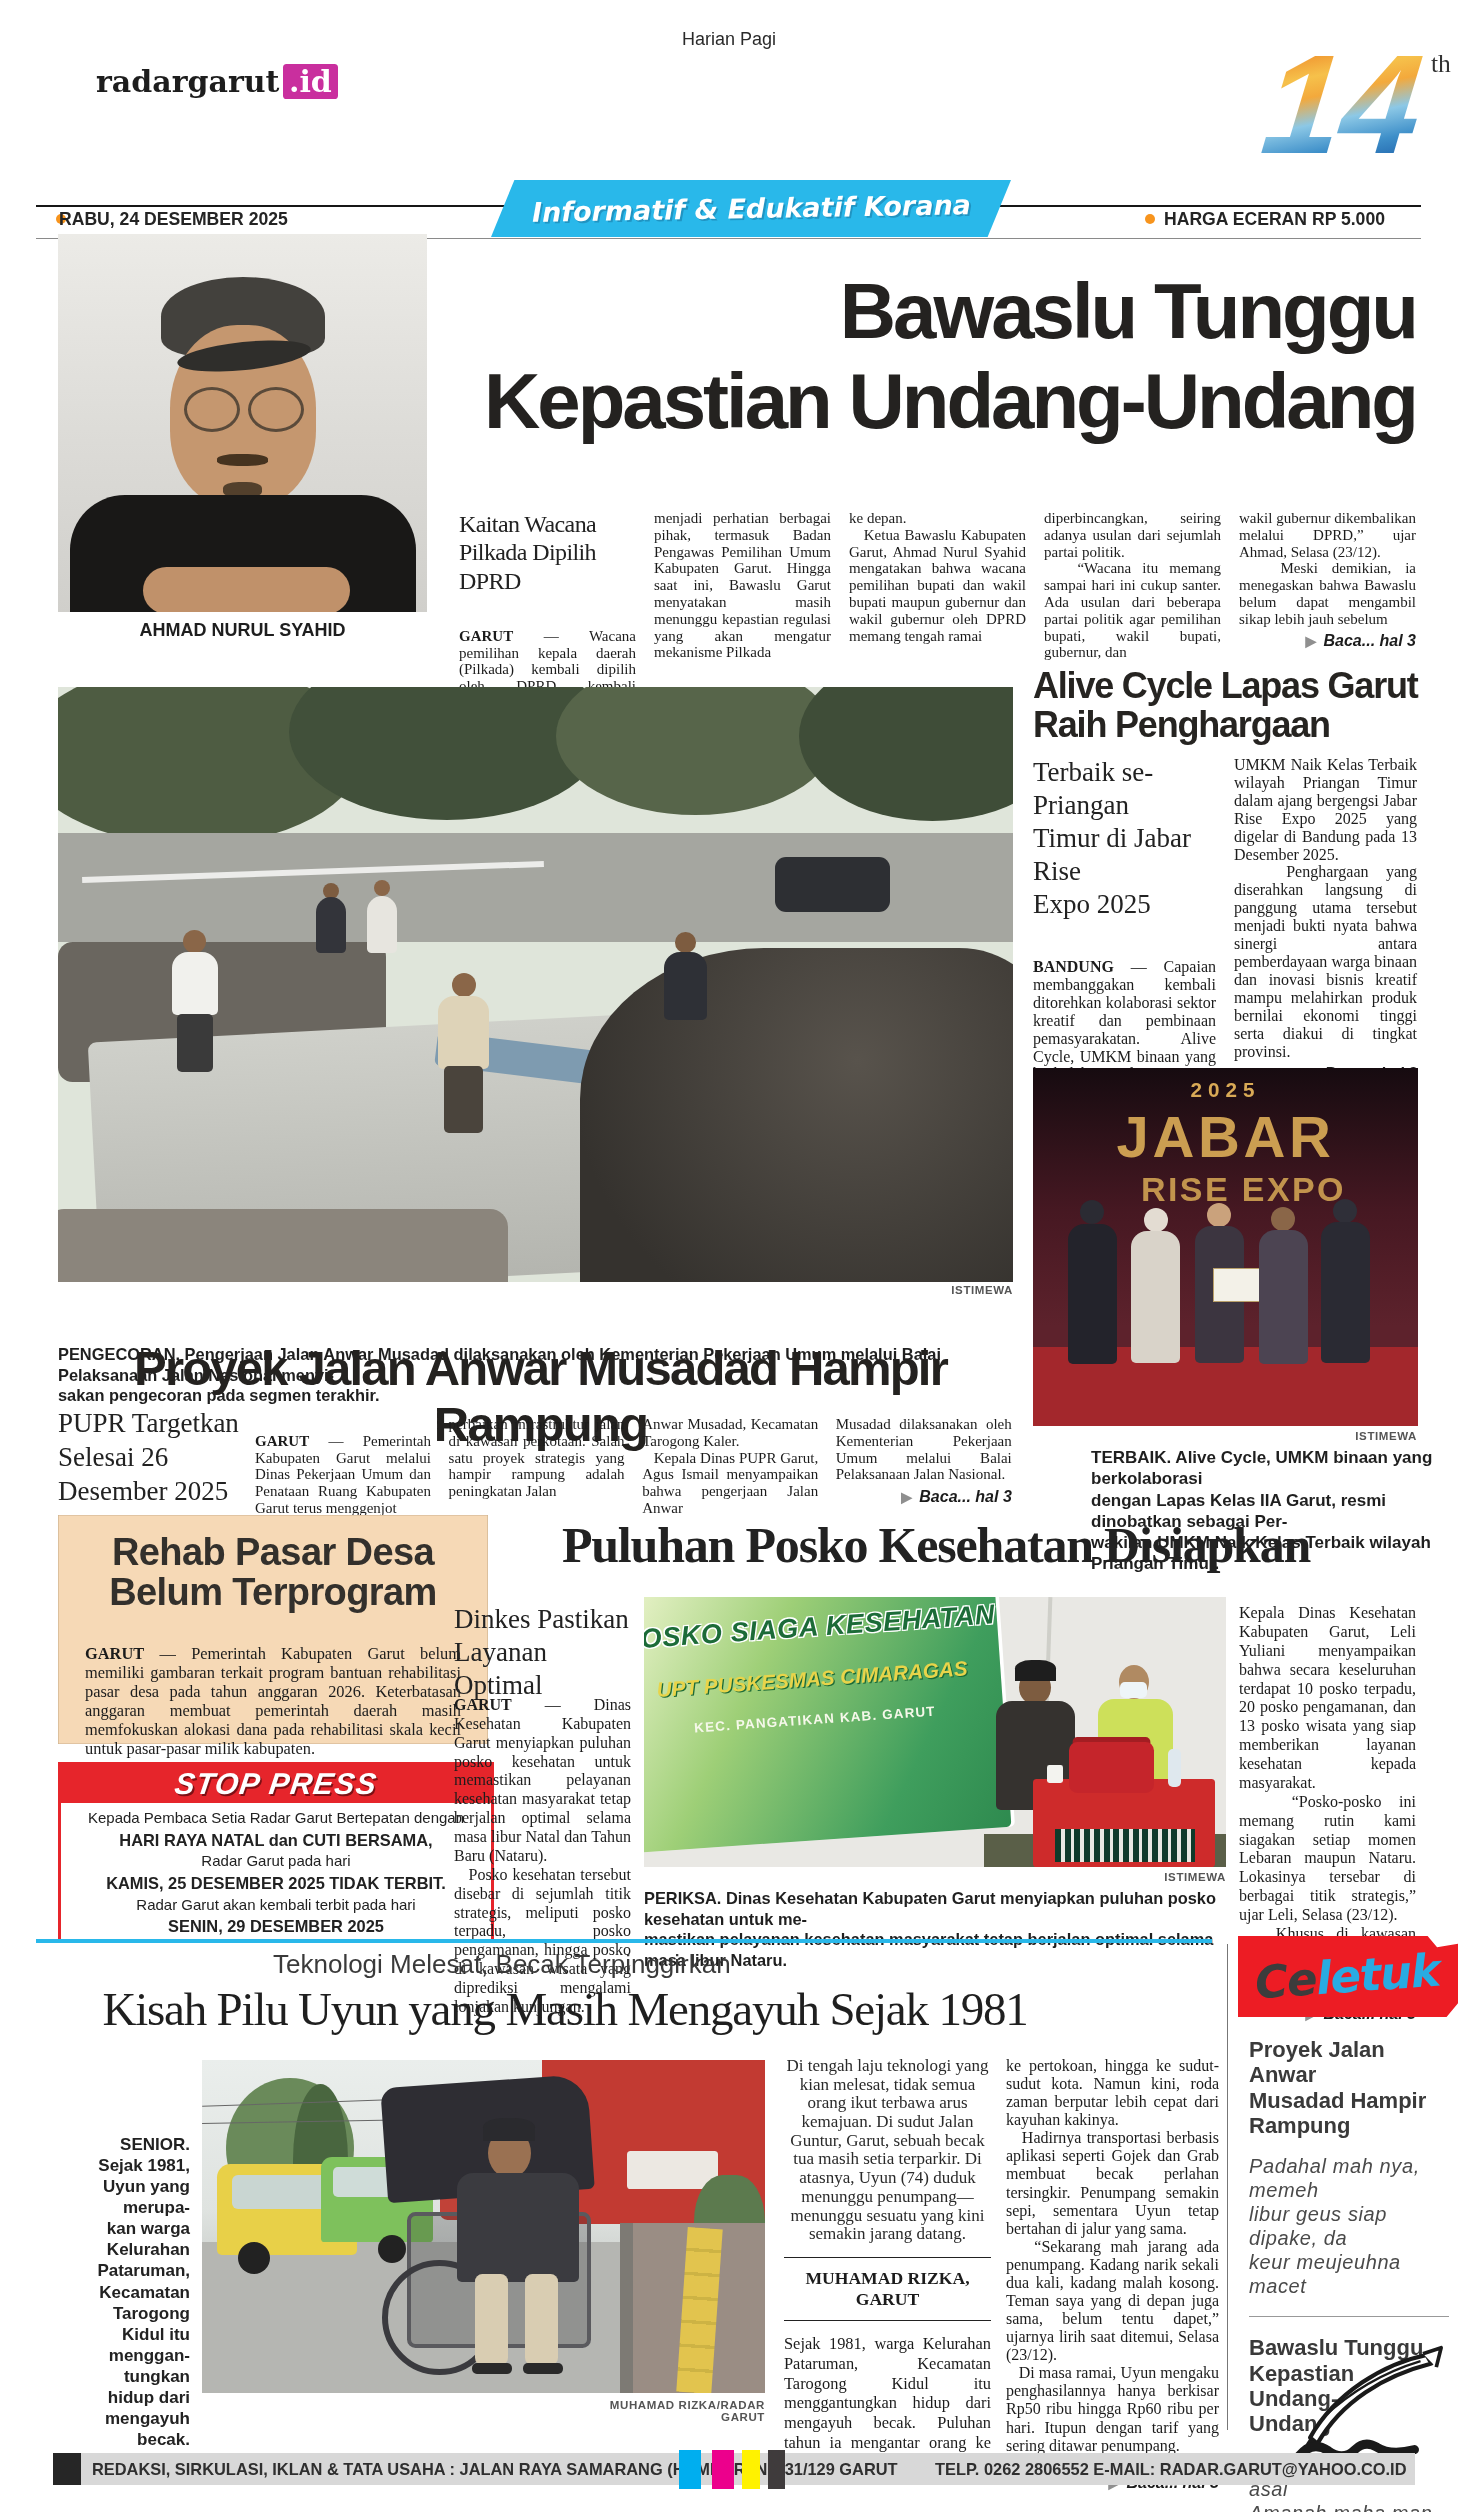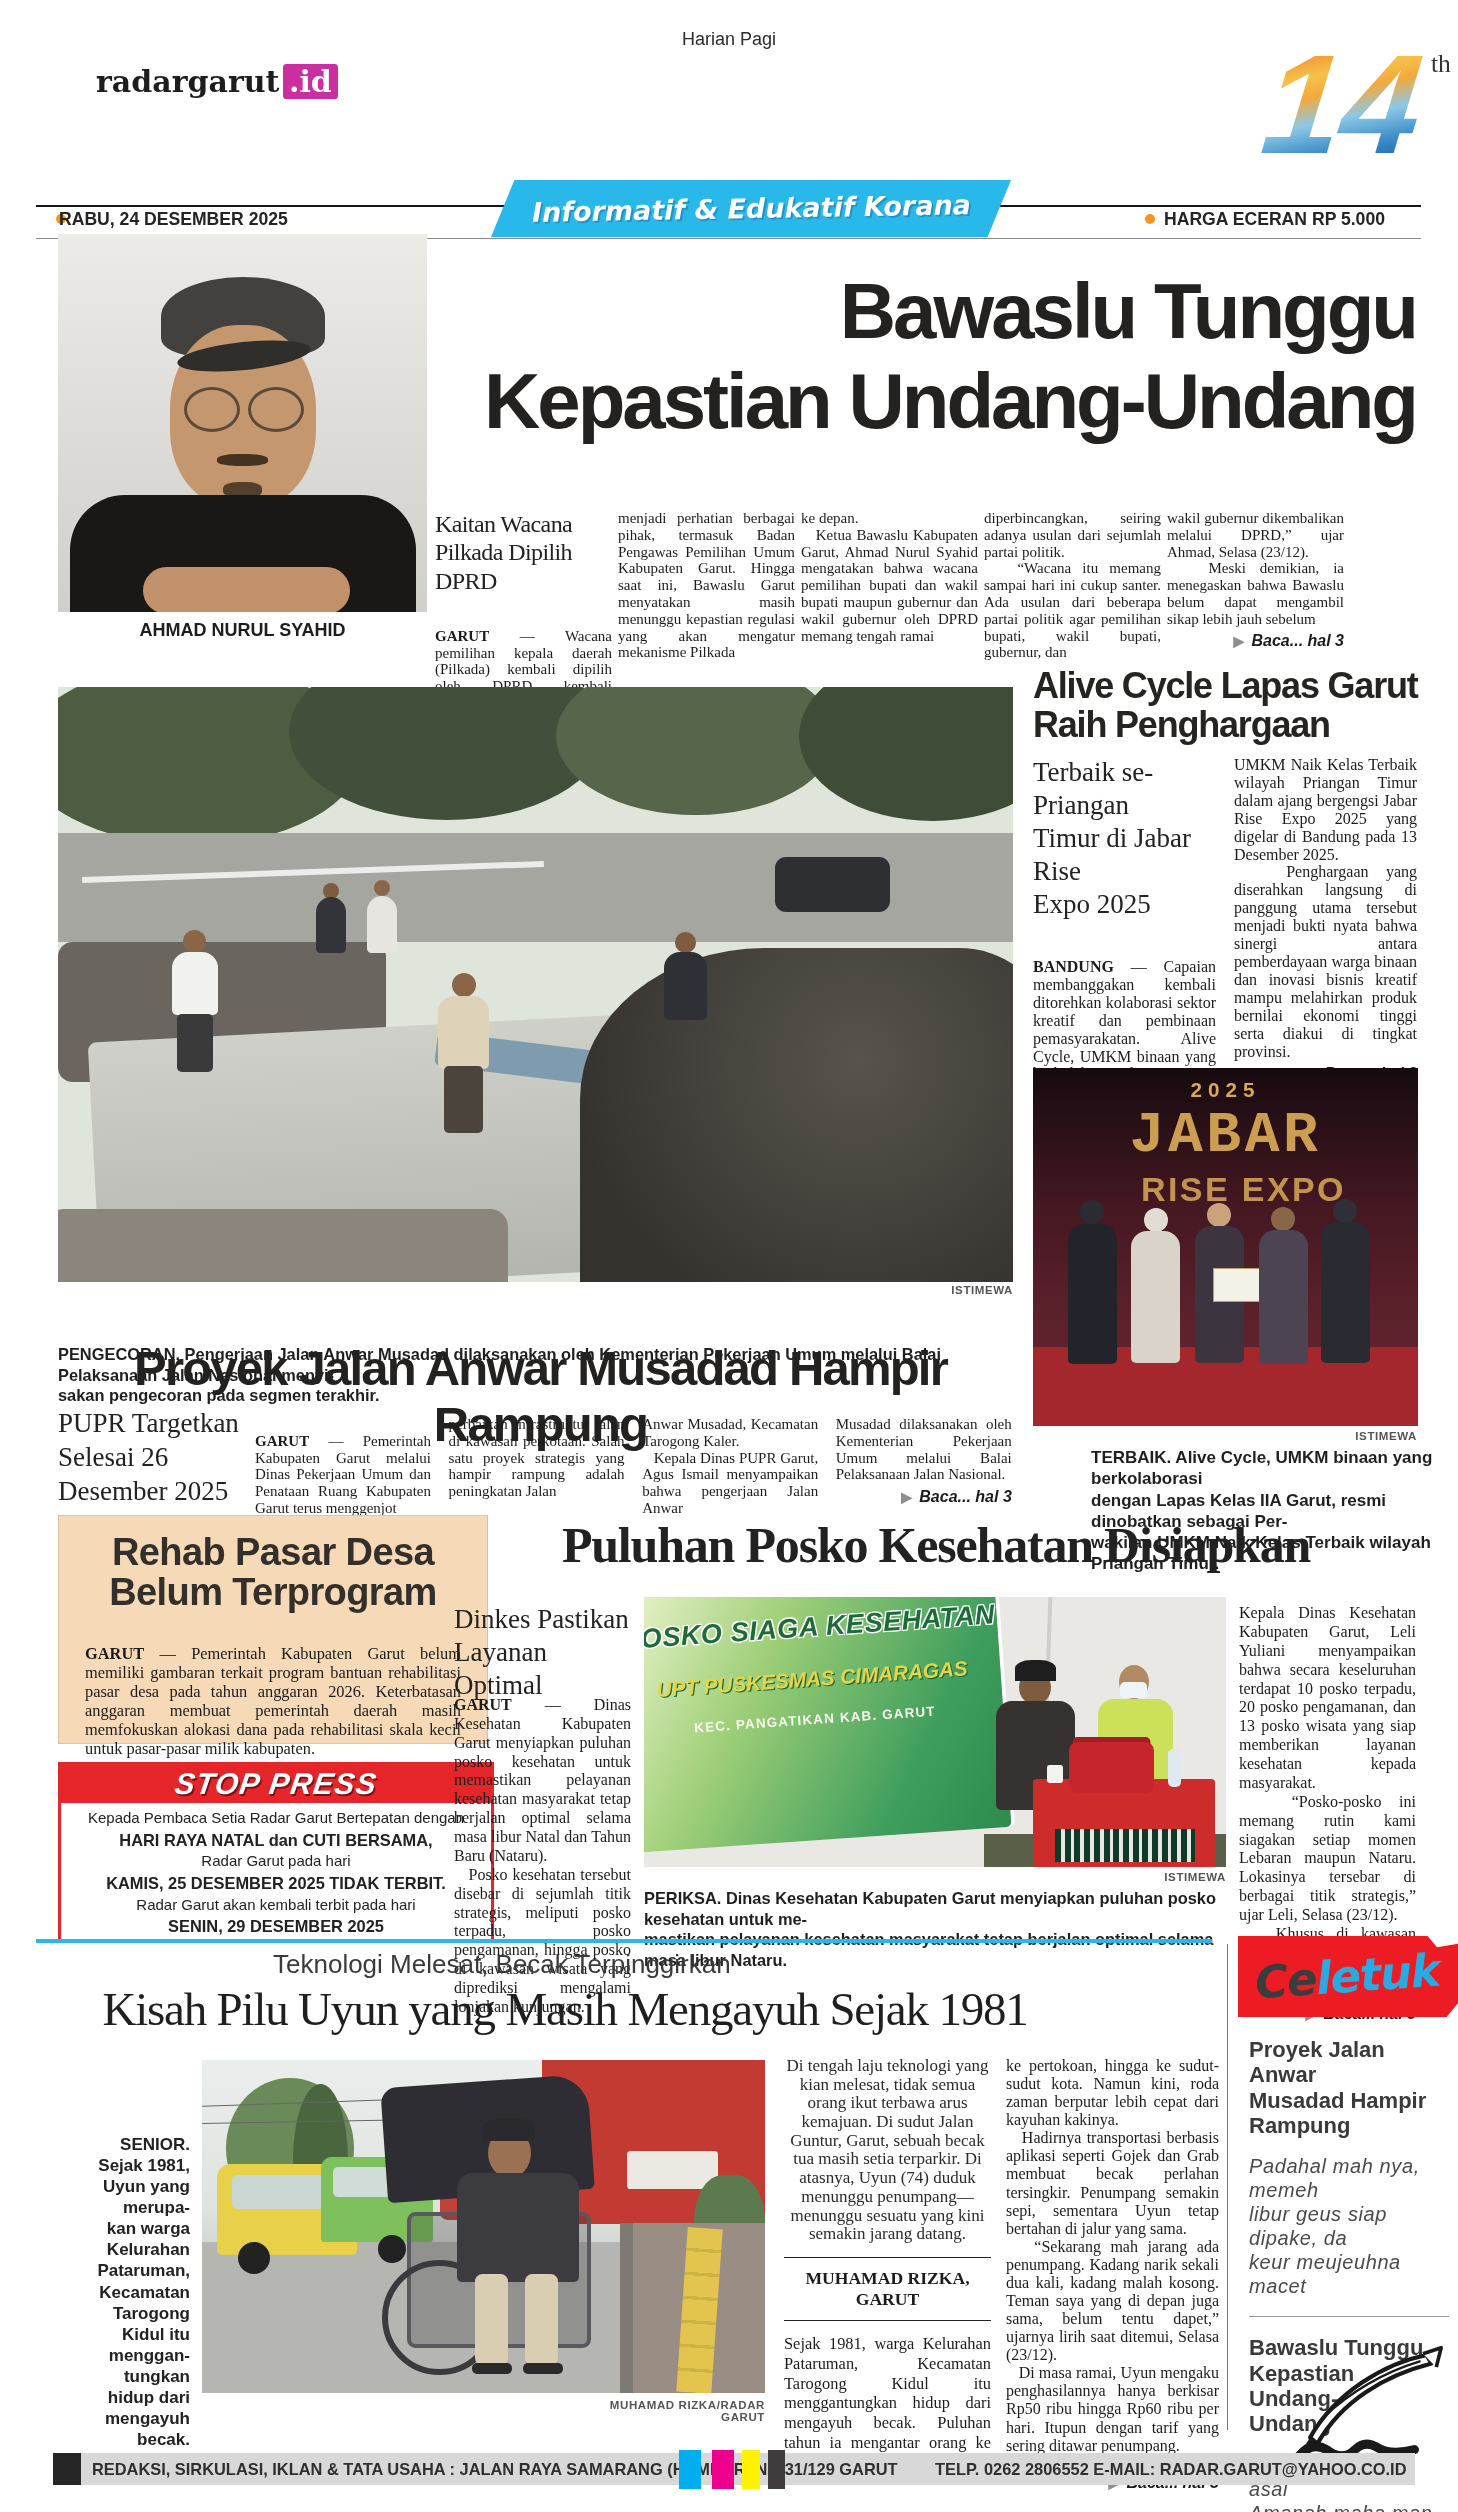--- a/index.html
+++ b/index.html
@@ -95,21 +95,21 @@
     <div class="abs" style="left:12px;top:261px;width:346px;height:122px;background:#191817;border-radius:55px 55px 0 0;"></div>
     <div class="abs" style="left:85px;top:333px;width:207px;height:47px;background:#c0916a;border-radius:27px;"></div>
   </div>
   <div class="abs sans bold ctr" style="left:58px;top:620px;width:369px;font-size:18px;color:#1e1e1e;">AHMAD NURUL SYAHID</div>
 
   <div class="abs rgt hl-cond" style="left:437px;top:267px;width:979px;font-size:78px;line-height:1.15;">
     <div>Bawaslu Tunggu</div>
     <div>Kepastian Undang-Undang</div>
   </div>
 
-  <div class="abs" style="left:435px;top:510px;width:961px;height:177px;display:flex;gap:6px;">
+  <div class="abs" style="left:459px;top:510px;width:961px;height:177px;display:flex;gap:18px;">
     <div style="width:177px;">
       <div class="serif pre" style="font-size:24px;line-height:1.18;letter-spacing:-0.6px;margin-bottom:16px;color:#222;">Kaitan Wacana
 Pilkada Dipilih DPRD</div>
       <div class="bodycol">
         <span class="dl">GARUT</span><span> — Wacana pemilihan kepala daerah (Pilkada) kembali dipilih oleh DPRD kembali mengemuka dan</span>
       </div>
     </div>
     <div class="bodycol" style="width:177px;">menjadi perhatian berbagai pihak, termasuk Badan Pengawas Pemilihan Umum Kabupaten Garut. Hingga saat ini, Bawaslu Garut menyatakan masih menunggu kepastian regulasi yang akan mengatur mekanisme Pilkada</div>
     <div class="bodycol" style="width:177px;">ke depan.
 &nbsp;&nbsp; Ketua Bawaslu Kabupaten Garut, Ahmad Nurul Syahid mengatakan bahwa wacana pemilihan bupati dan wakil bupati maupun gubernur dan wakil gubernur oleh DPRD memang tengah ramai</div>
@@ -174,21 +174,21 @@
 &nbsp;&nbsp; Penghargaan yang diserahkan langsung di panggung utama tersebut menjadi bukti nyata bahwa sinergi antara pemberdayaan warga binaan dan inovasi bisnis kreatif mampu melahirkan produk bernilai ekonomi tinggi serta diakui di tingkat provinsi.</div>
       <div class="more">
         <span class="tri">▶</span>
         <span>Baca... hal 3</span>
       </div>
     </div>
   </div>
 
   <div class="photo" style="left:1033px;top:1068px;width:385px;height:358px;background:linear-gradient(180deg,#160b10,#461822 40%,#5d222c 72%);">
     <div class="abs ctr sans bold" style="left:0;top:9.7px;width:385px;font-size:20.7px;color:#d9aa56;letter-spacing:6px;">2025</div>
-    <div class="abs ctr sans bold" style="left:0;top:35px;width:385px;font-size:58px;color:#d9aa56;letter-spacing:3.6px;opacity:.92;font-family:Liberation Mono, monospace;">JABAR</div>
+    <div class="abs ctr sans bold" style="left:0;top:35px;width:385px;font-size:58px;color:#d9aa56;letter-spacing:3.6px;opacity:.92;">JABAR</div>
     <div class="abs ctr sans bold" style="left:0;top:102px;width:421px;font-size:34px;color:#d9aa56;letter-spacing:2.4px;opacity:.85;">RISE EXPO</div>
     <div class="abs" style="left:0;top:279px;width:385px;height:79px;background:#a3272c;"></div>
     <div class="fig-head" style="left:47px;top:132px;width:24px;height:24px;background:#2b2b33;"></div>
     <div class="fig-body" style="left:35px;top:156px;width:49px;height:140px;background:#23232b;"></div>
     <div class="fig-head" style="left:111px;top:140px;width:24px;height:24px;background:#e3dcd2;"></div>
     <div class="fig-body" style="left:98px;top:163px;width:49px;height:132px;background:#d9d3c9;"></div>
     <div class="fig-head" style="left:174px;top:135px;width:24px;height:24px;background:#caa27c;"></div>
     <div class="fig-body" style="left:162px;top:158px;width:49px;height:137px;background:#3c3540;"></div>
     <div class="abs" style="left:180px;top:200px;width:45px;height:32px;background:#f3f1e8;border:1.8px solid #b9a06a;"></div>
     <div class="fig-head" style="left:238px;top:139px;width:24px;height:24px;background:#8a6648;"></div>

